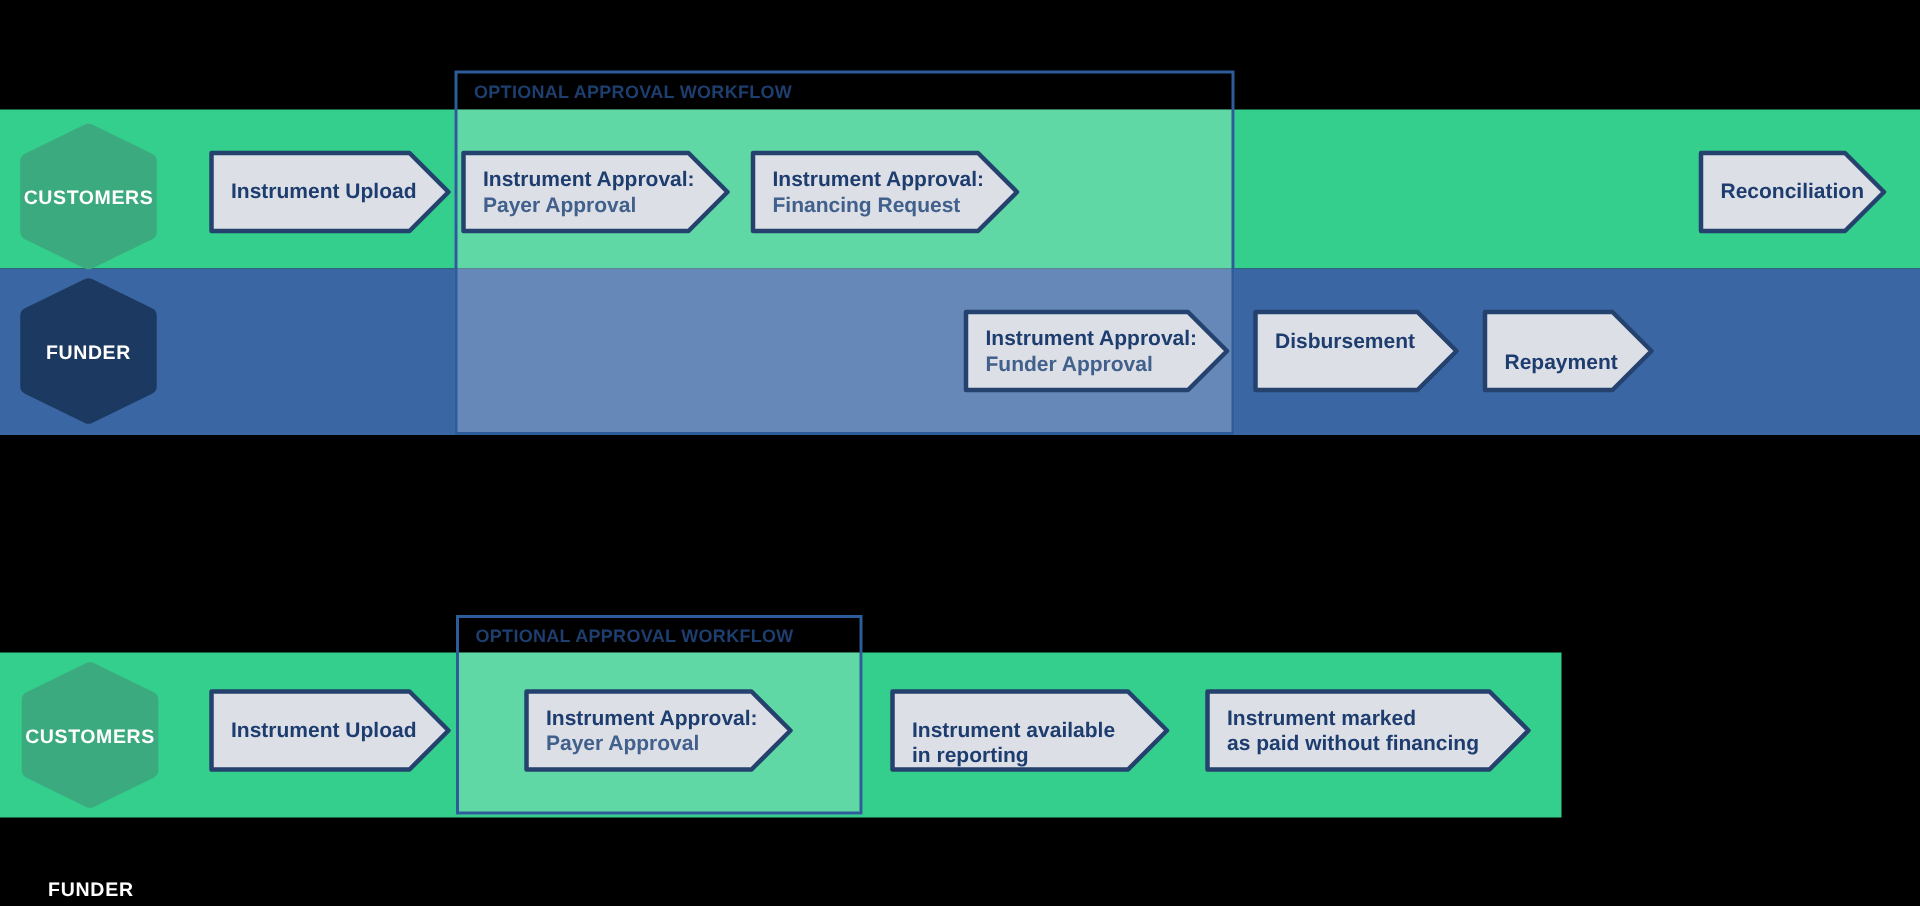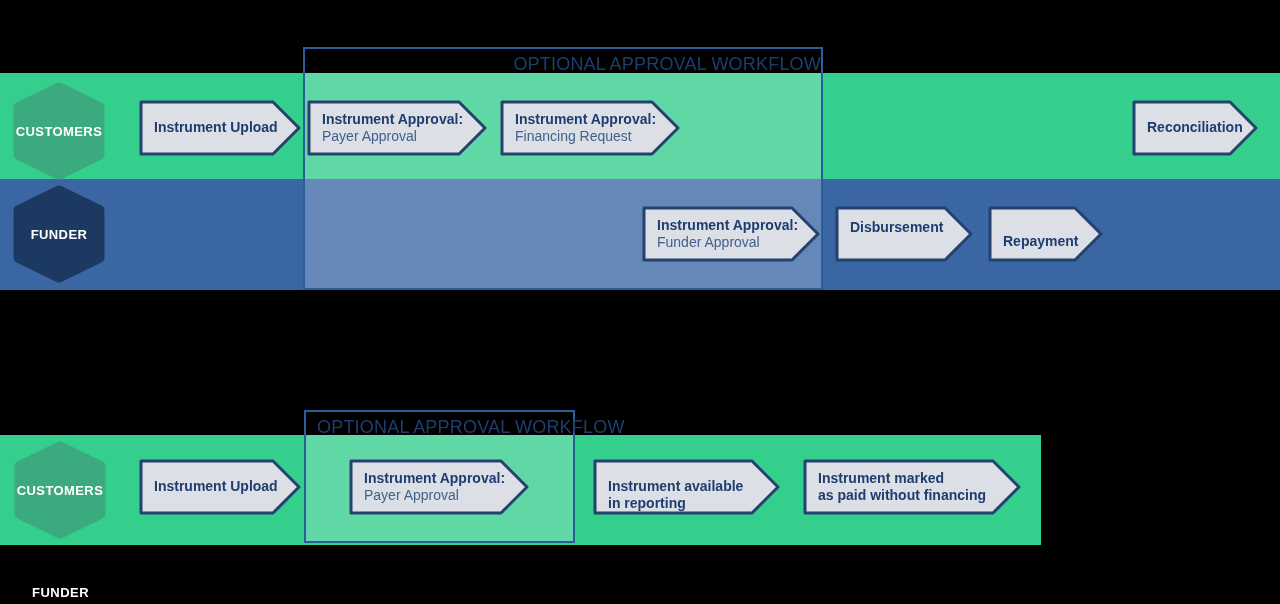--- a/index.html
+++ b/index.html
@@ -12,38 +12,37 @@
   }
   .lane { position:absolute; left:0; }
   .lane.green { background:var(--lane_green); }
   .lane.blue  { background:var(--lane_blue); }
 
   .overlay { position:absolute; background:rgba(255,255,255,0.22); }
 
   .obox { position:absolute; border:2px solid var(--box_border); }
   .obox-title {
     color:var(--box_title);
-    font-weight:normal;
-    font-size:18px;
+    font-weight:bold;
+    font-size:12px;
     letter-spacing:0.2px;
     padding:5px 0 0 11px;
     white-space:nowrap;
-    text-align:right;
   }
 
   .step { position:absolute; }
   .step svg { position:absolute; left:0; top:0; }
   .step-text {
     position:absolute; inset:0;
     display:flex; flex-direction:column; justify-content:center;
     padding-left:15px; padding-right:30px;
     z-index:2;
   }
   .l1 { font-weight:bold; color:var(--text_primary); font-size:14px; line-height:17.5px; white-space:nowrap; }
-  .l2 { font-weight:normal; color:var(--text_secondary); font-size:14px; line-height:17.5px; white-space:nowrap; }
+  .l2 { font-weight:bold; color:var(--text_secondary); font-size:14px; line-height:17.5px; white-space:nowrap; }
   .l2.bold { font-weight:bold; color:var(--text_primary); }
 
   .hex { position:absolute; }
   .hex svg { position:absolute; left:0; top:0; }
   .hex-label {
     position:absolute; inset:0;
     display:flex; align-items:center; justify-content:center;
     color:var(--label_white); font-weight:bold; font-size:13px; letter-spacing:0.4px;
     z-index:2; text-align:center;
   }

